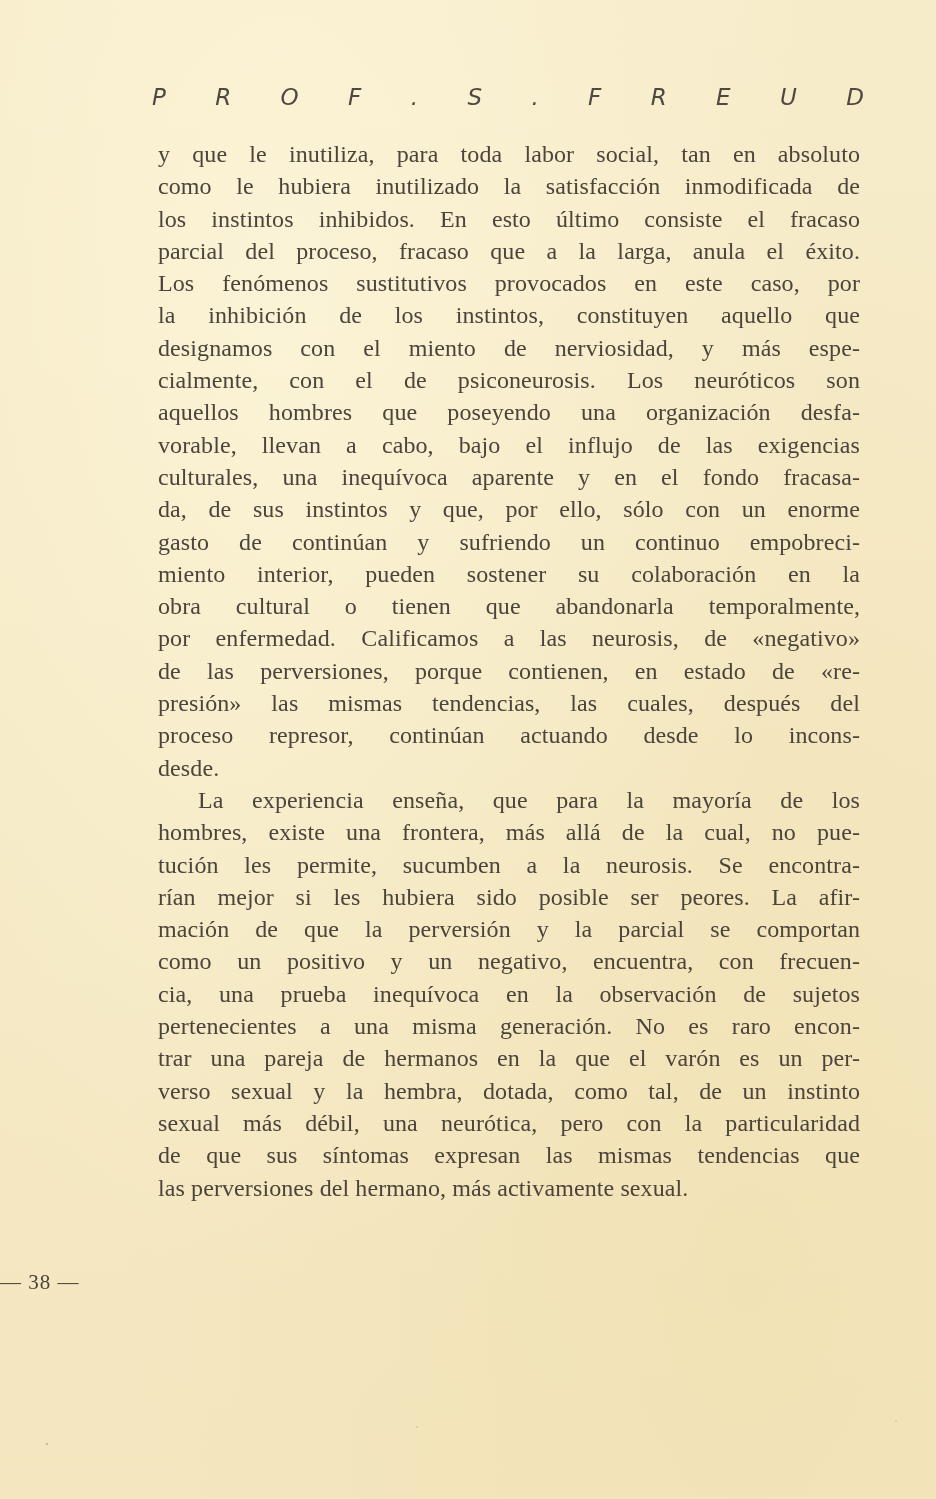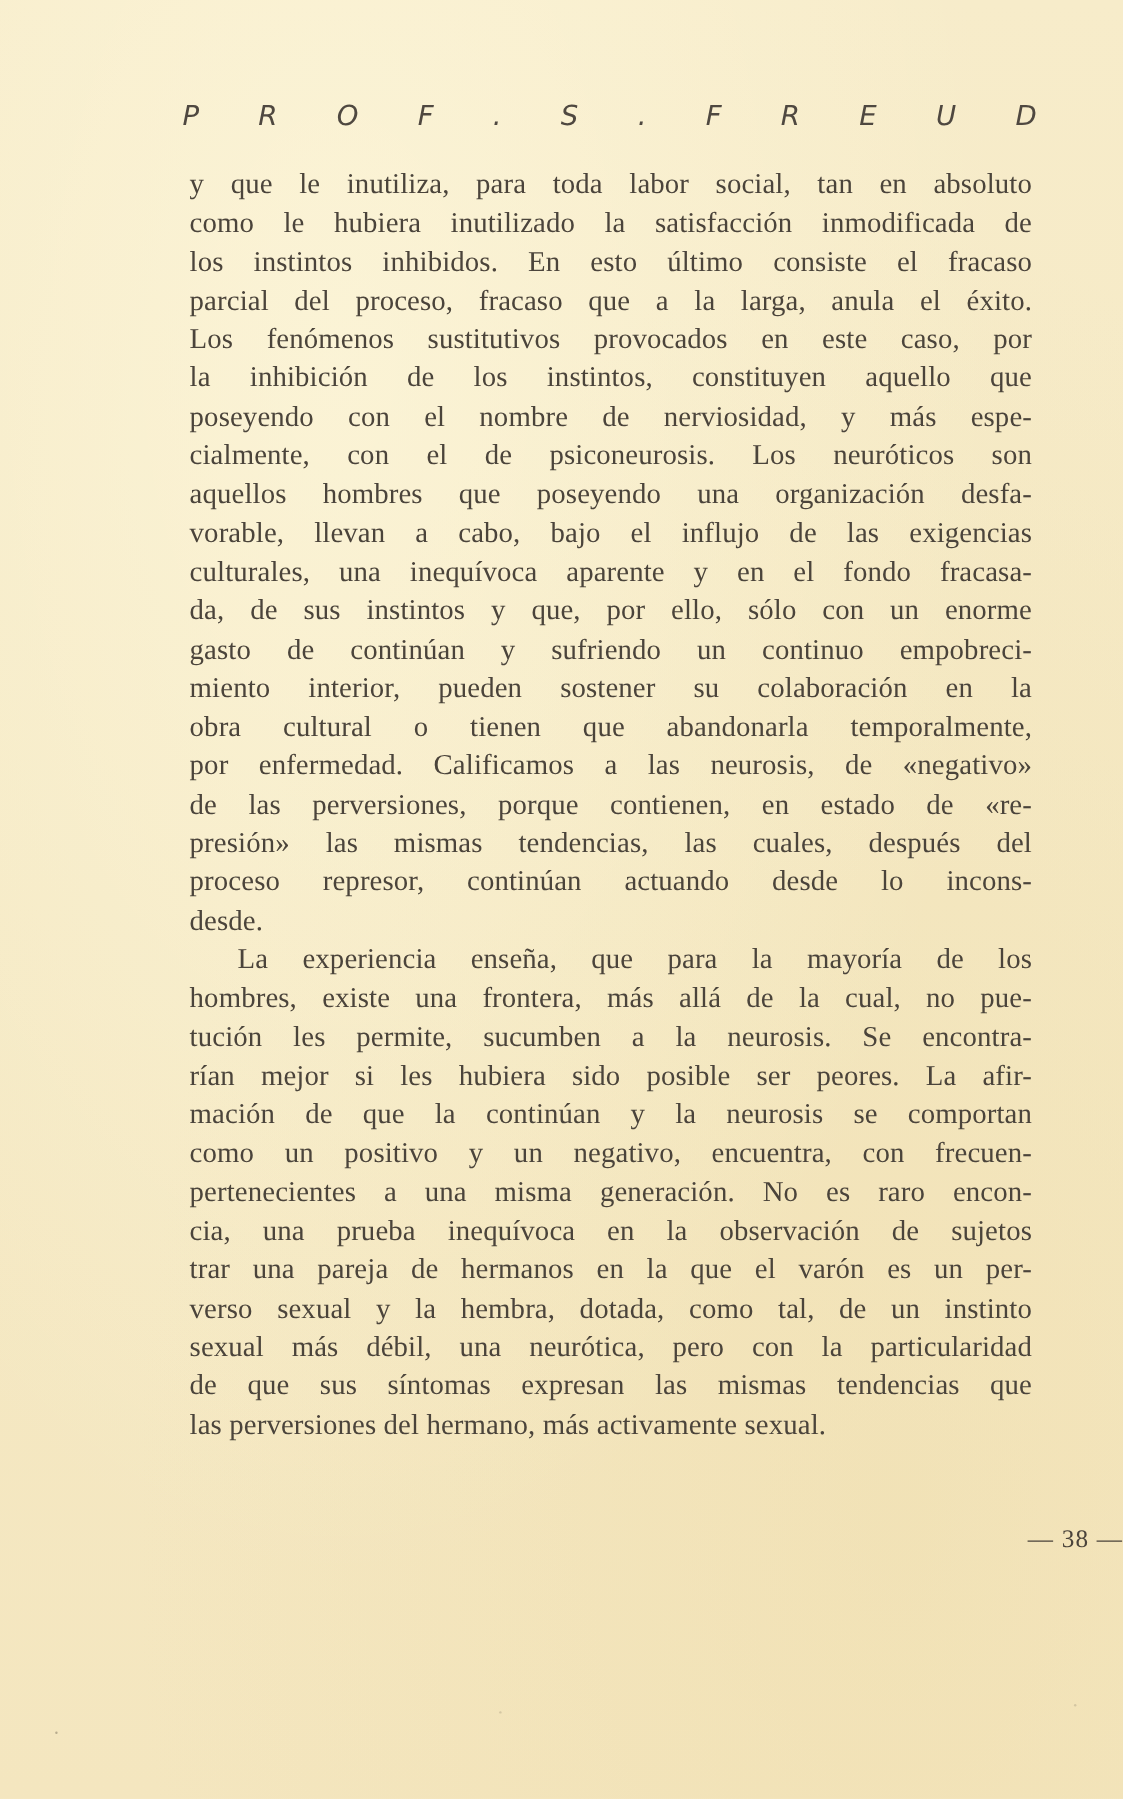--- a/index.html
+++ b/index.html
@@ -65,21 +65,21 @@
       text-align-last: left;
     }
     .line.indent {
       padding-left: 40px;
     }
     .folio {
       position: absolute;
       left: 0;
       width: 936px;
       top: 1270px;
-      text-align: right;
+      text-align: left;
       font-family: "Liberation Serif", "DejaVu Serif", serif;
       font-size: 21px;
       color: #4b443b;
       letter-spacing: 1px;
     }
     .speck {
       position: absolute;
       width: 2px;
       height: 2px;
       background: #8e836d;
@@ -107,42 +107,42 @@
       <span>D</span>
     </div>
 
   <div class="body-text" id="body-text">
       <span class="line">y que le inutiliza, para toda labor social, tan en absoluto</span>
       <span class="line">como le hubiera inutilizado la satisfacción inmodificada de</span>
       <span class="line">los instintos inhibidos. En esto último consiste el fracaso</span>
       <span class="line">parcial del proceso, fracaso que a la larga, anula el éxito.</span>
       <span class="line">Los fenómenos sustitutivos provocados en este caso, por</span>
       <span class="line">la inhibición de los instintos, constituyen aquello que</span>
-      <span class="line">poseyendo con el nombre de nerviosidad, y más espe-</span>
+      <span class="line">designamos con el miento de nerviosidad, y más espe-</span>
       <span class="line">cialmente, con el de psiconeurosis. Los neuróticos son</span>
       <span class="line">aquellos hombres que poseyendo una organización desfa-</span>
       <span class="line">vorable, llevan a cabo, bajo el influjo de las exigencias</span>
       <span class="line">culturales, una inequívoca aparente y en el fondo fracasa-</span>
       <span class="line">da, de sus instintos y que, por ello, sólo con un enorme</span>
       <span class="line">gasto de continúan y sufriendo un continuo empobreci-</span>
       <span class="line">miento interior, pueden sostener su colaboración en la</span>
       <span class="line">obra cultural o tienen que abandonarla temporalmente,</span>
       <span class="line">por enfermedad. Calificamos a las neurosis, de «negativo»</span>
       <span class="line">de las perversiones, porque contienen, en estado de «re-</span>
       <span class="line">presión» las mismas tendencias, las cuales, después del</span>
       <span class="line">proceso represor, continúan actuando desde lo incons-</span>
       <span class="line last">desde.</span>
       <span class="line indent">La experiencia enseña, que para la mayoría de los</span>
       <span class="line">hombres, existe una frontera, más allá de la cual, no pue-</span>
       <span class="line">tución les permite, sucumben a la neurosis. Se encontra-</span>
       <span class="line">rían mejor si les hubiera sido posible ser peores. La afir-</span>
-      <span class="line">mación de que la continúan y la neurosis se comportan</span>
+      <span class="line">mación de que la perversión y la parcial se comportan</span>
       <span class="line">como un positivo y un negativo, encuentra, con frecuen-</span>
+      <span class="line">cia, una prueba inequívoca en la observación de sujetos</span>
       <span class="line">pertenecientes a una misma generación. No es raro encon-</span>
-      <span class="line">cia, una prueba inequívoca en la observación de sujetos</span>
       <span class="line">trar una pareja de hermanos en la que el varón es un per-</span>
       <span class="line">verso sexual y la hembra, dotada, como tal, de un instinto</span>
       <span class="line">sexual más débil, una neurótica, pero con la particularidad</span>
       <span class="line">de que sus síntomas expresan las mismas tendencias que</span>
       <span class="line last">las perversiones del hermano, más activamente sexual.</span>
     </div>
 
   <div class="folio">— 38 —</div>
 
   <span class="speck" style="left:46px; top:1443px;"></span>

